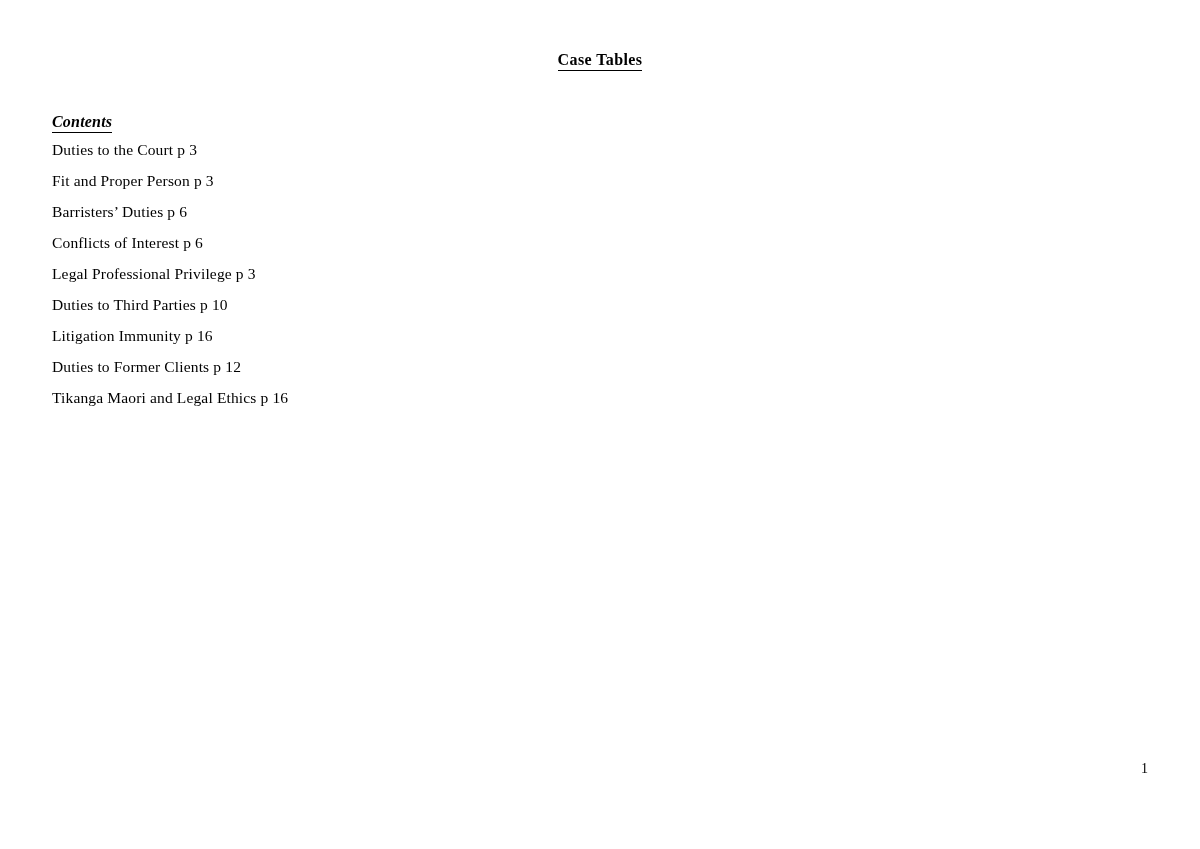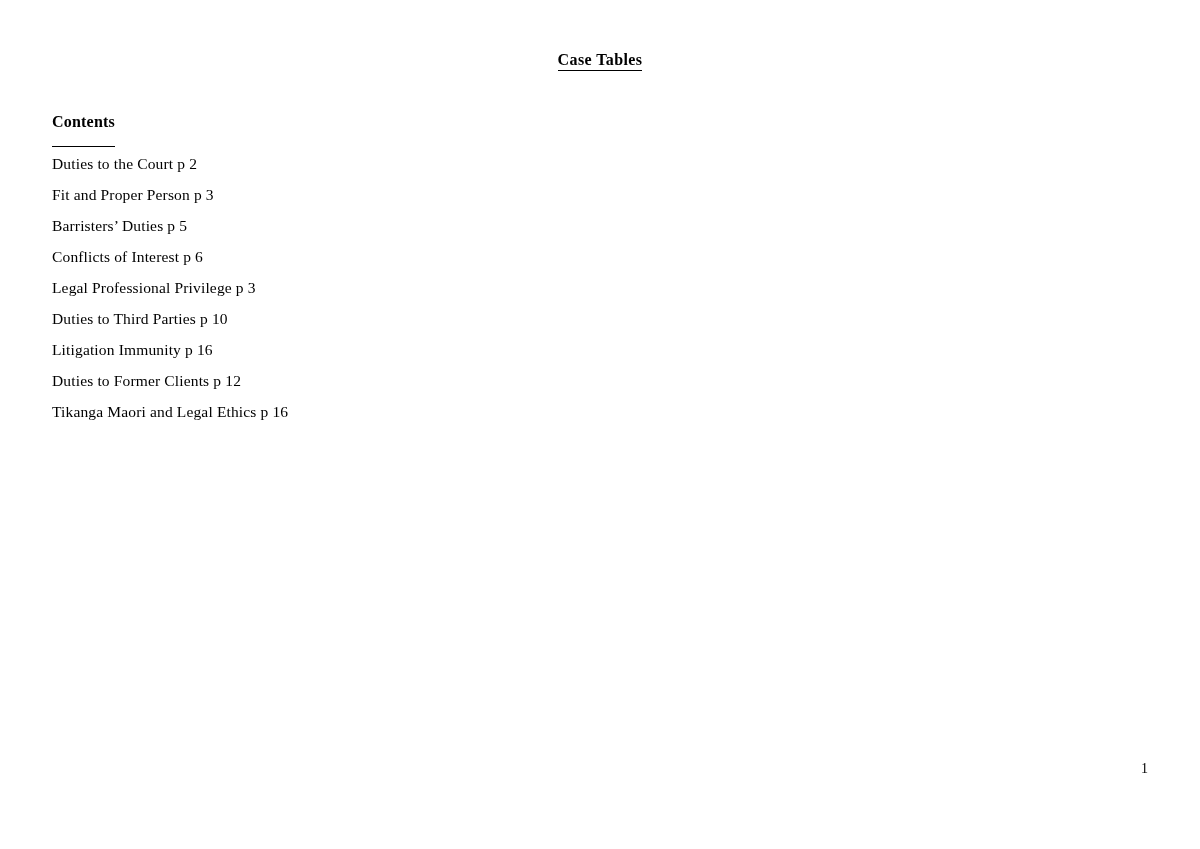--- a/index.html
+++ b/index.html
@@ -51,21 +51,22 @@
   .contents-heading {
     font-size: 16px;
     font-weight: bold;
     letter-spacing: 0.2px;
     margin: 0 0 9px 0;
     line-height: 1.25;
   }
   .contents-heading .tx {
     display: inline-block;
     border-bottom: 1.4px solid #000;
-    padding-bottom: 14px;
+    padding-bottom: 0px;
+    font-style: italic;
   }
 
   .toc-list {
     list-style: none;
     margin: 0;
     padding: 0;
   }
   .toc-item {
     font-size: 15.5px;
     line-height: 1;
@@ -93,23 +94,23 @@
   <div class="doc-title">
     <span class="tx">Case Tables</span>
   </div>
 
   <div class="contents-block">
     <div class="contents-heading">
       <span class="tx">Contents</span>
     </div>
 
     <ul class="toc-list">
-      <li class="toc-item">Duties to the Court p 2</li>
+      <li class="toc-item">Duties to the Court p 3</li>
       <li class="toc-item">Fit and Proper Person p 3</li>
-      <li class="toc-item">Barristers’ Duties p 5</li>
+      <li class="toc-item">Barristers’ Duties p 6</li>
       <li class="toc-item">Conflicts of Interest p 6</li>
       <li class="toc-item">Legal Professional Privilege p 3</li>
       <li class="toc-item">Duties to Third Parties p 10</li>
       <li class="toc-item">Litigation Immunity p 16</li>
       <li class="toc-item">Duties to Former Clients p 12</li>
       <li class="toc-item">Tikanga Maori and Legal Ethics p 16</li>
     </ul>
   </div>
 
   <div class="page-number">1</div>

